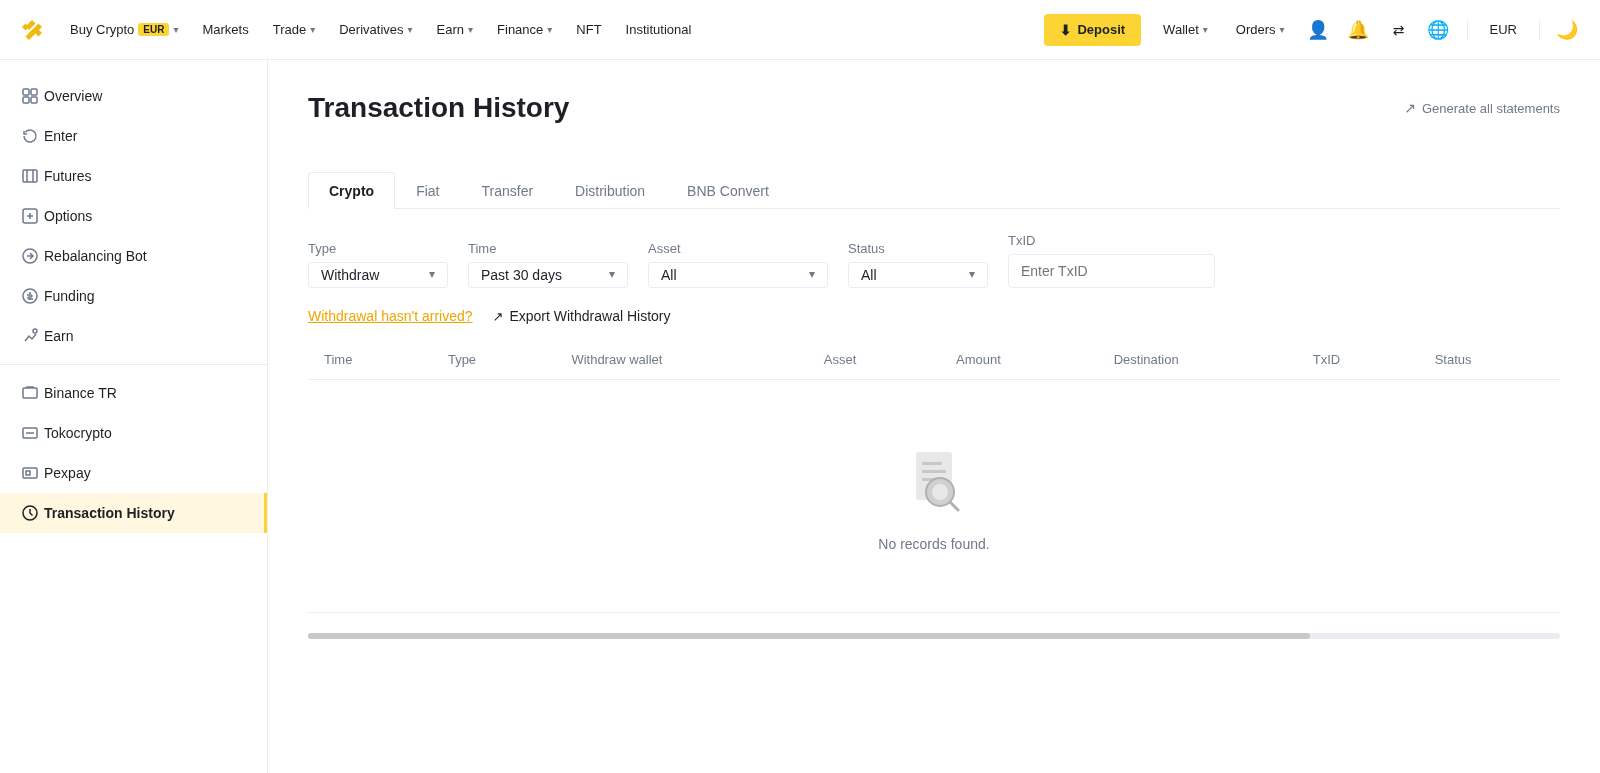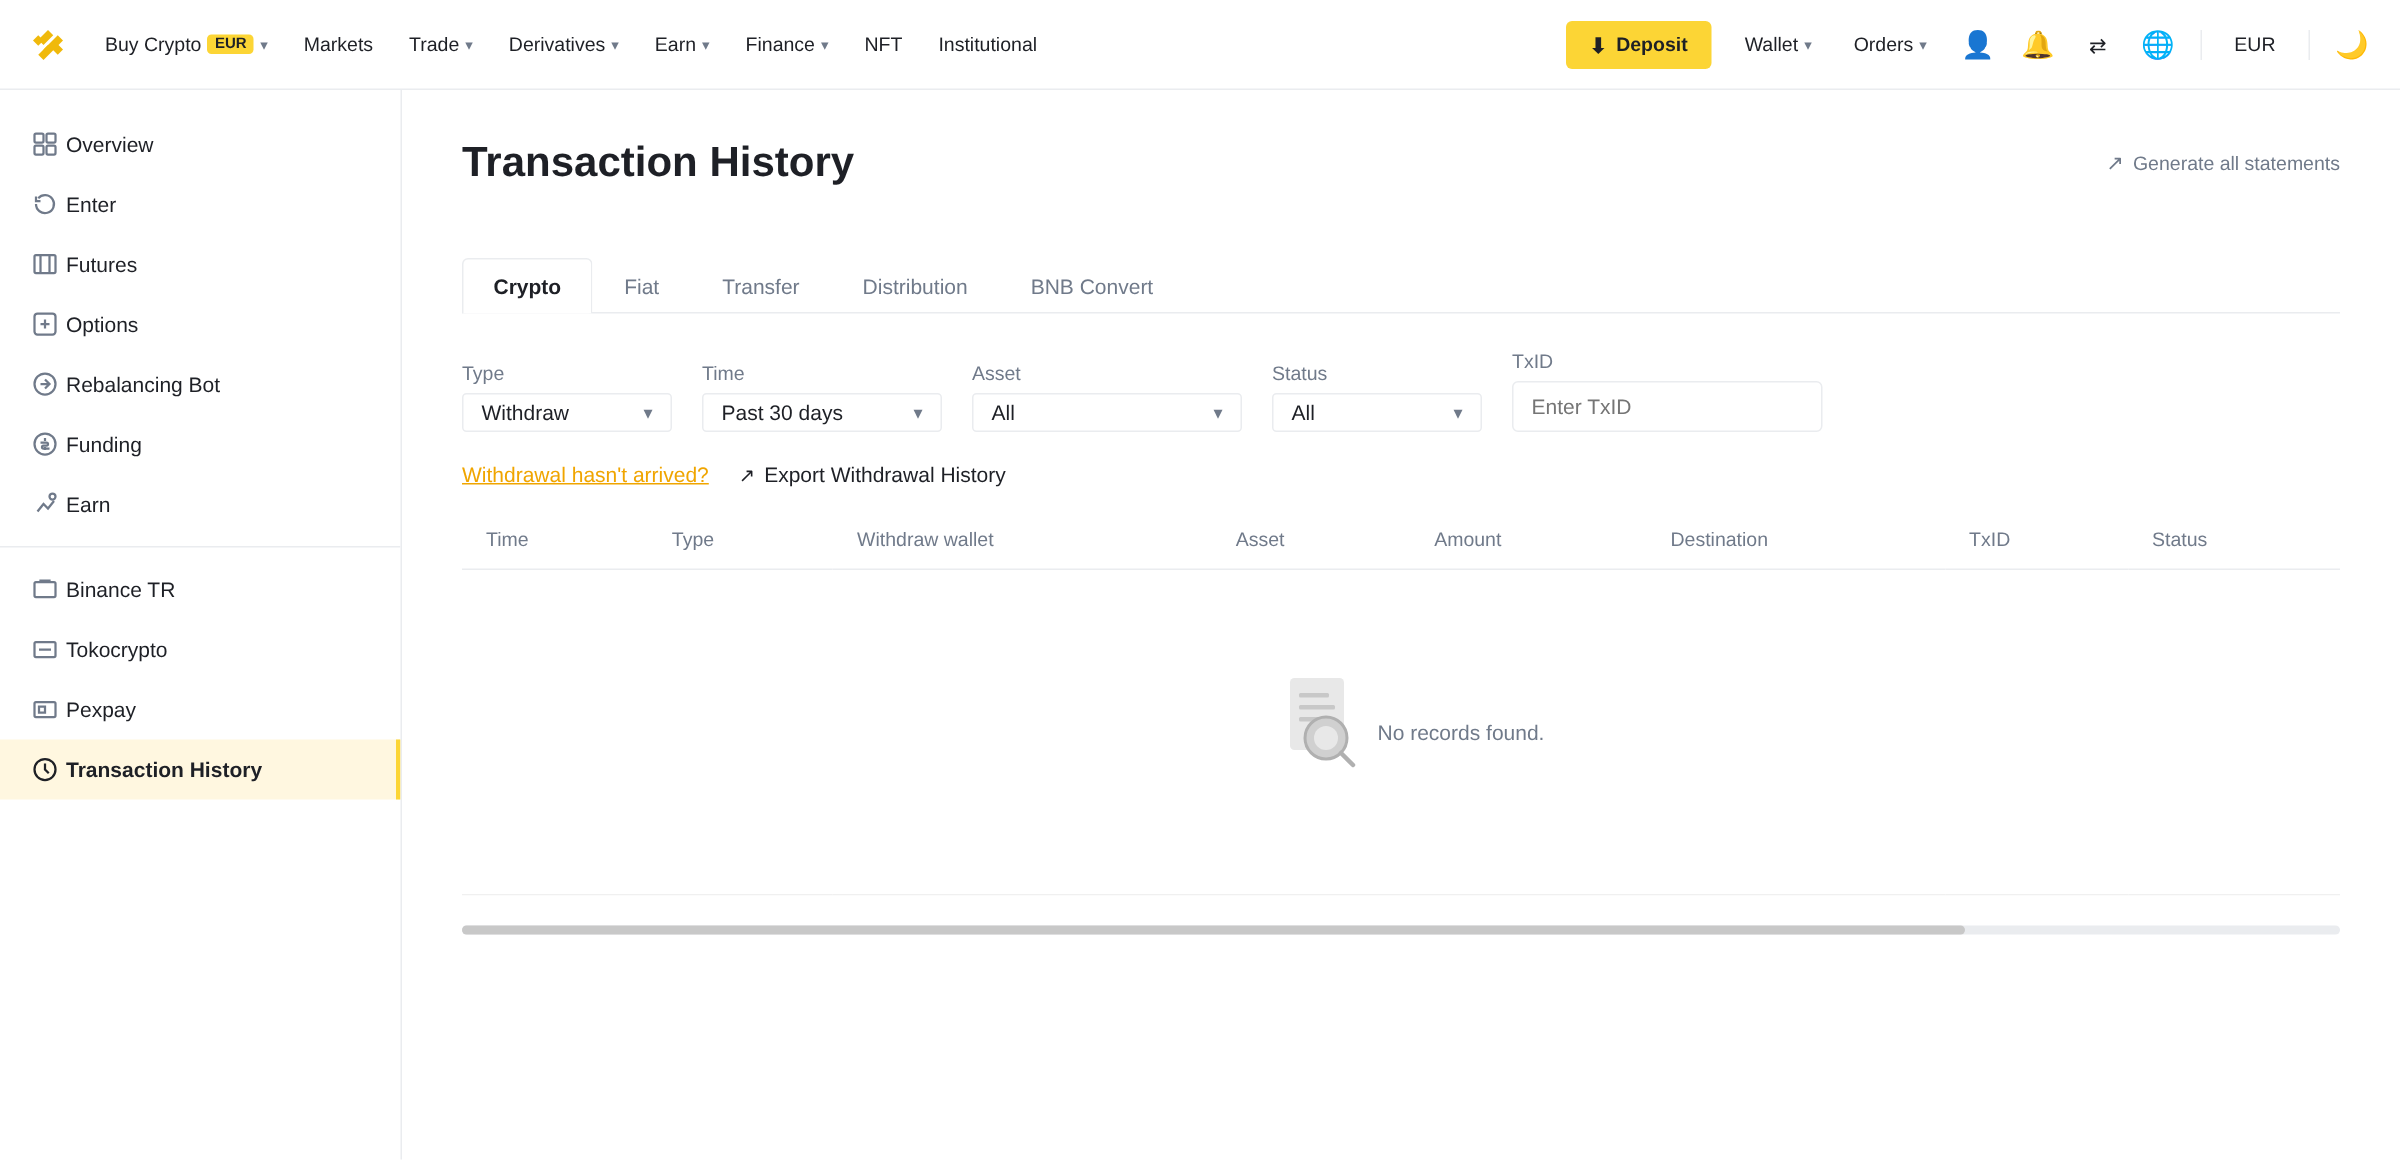--- a/index.html
+++ b/index.html
@@ -175,21 +175,20 @@
       flex-direction: column;
       gap: 6px;
     }
     .filter-label {
       font-size: 13px;
       color: #707a8a;
       font-weight: 500;
     }
     .filter-select {
       display: flex;
-      align-items: center;
       border: 1px solid #eaecef;
       border-radius: 3px;
       padding: 4px 12px;
       cursor: pointer;
       min-width: 140px;
       justify-content: space-between;
       background: #fff;
       font-size: 14px;
       color: #1e2026;
     }
@@ -250,21 +249,21 @@
       border-bottom: 1px solid #f0f0f0;
     }
     .data-table tbody td {
       padding: 14px 16px;
       font-size: 14px;
     }
 
     
     .empty-state {
       display: flex;
-      flex-direction: row;
+      flex-direction: column;
       align-items: center;
       justify-content: center;
       padding: 60px 0;
       color: #b7bdc6;
     }
     .empty-icon {
       width: 80px;
       height: 80px;
       margin-bottom: 16px;
     }

